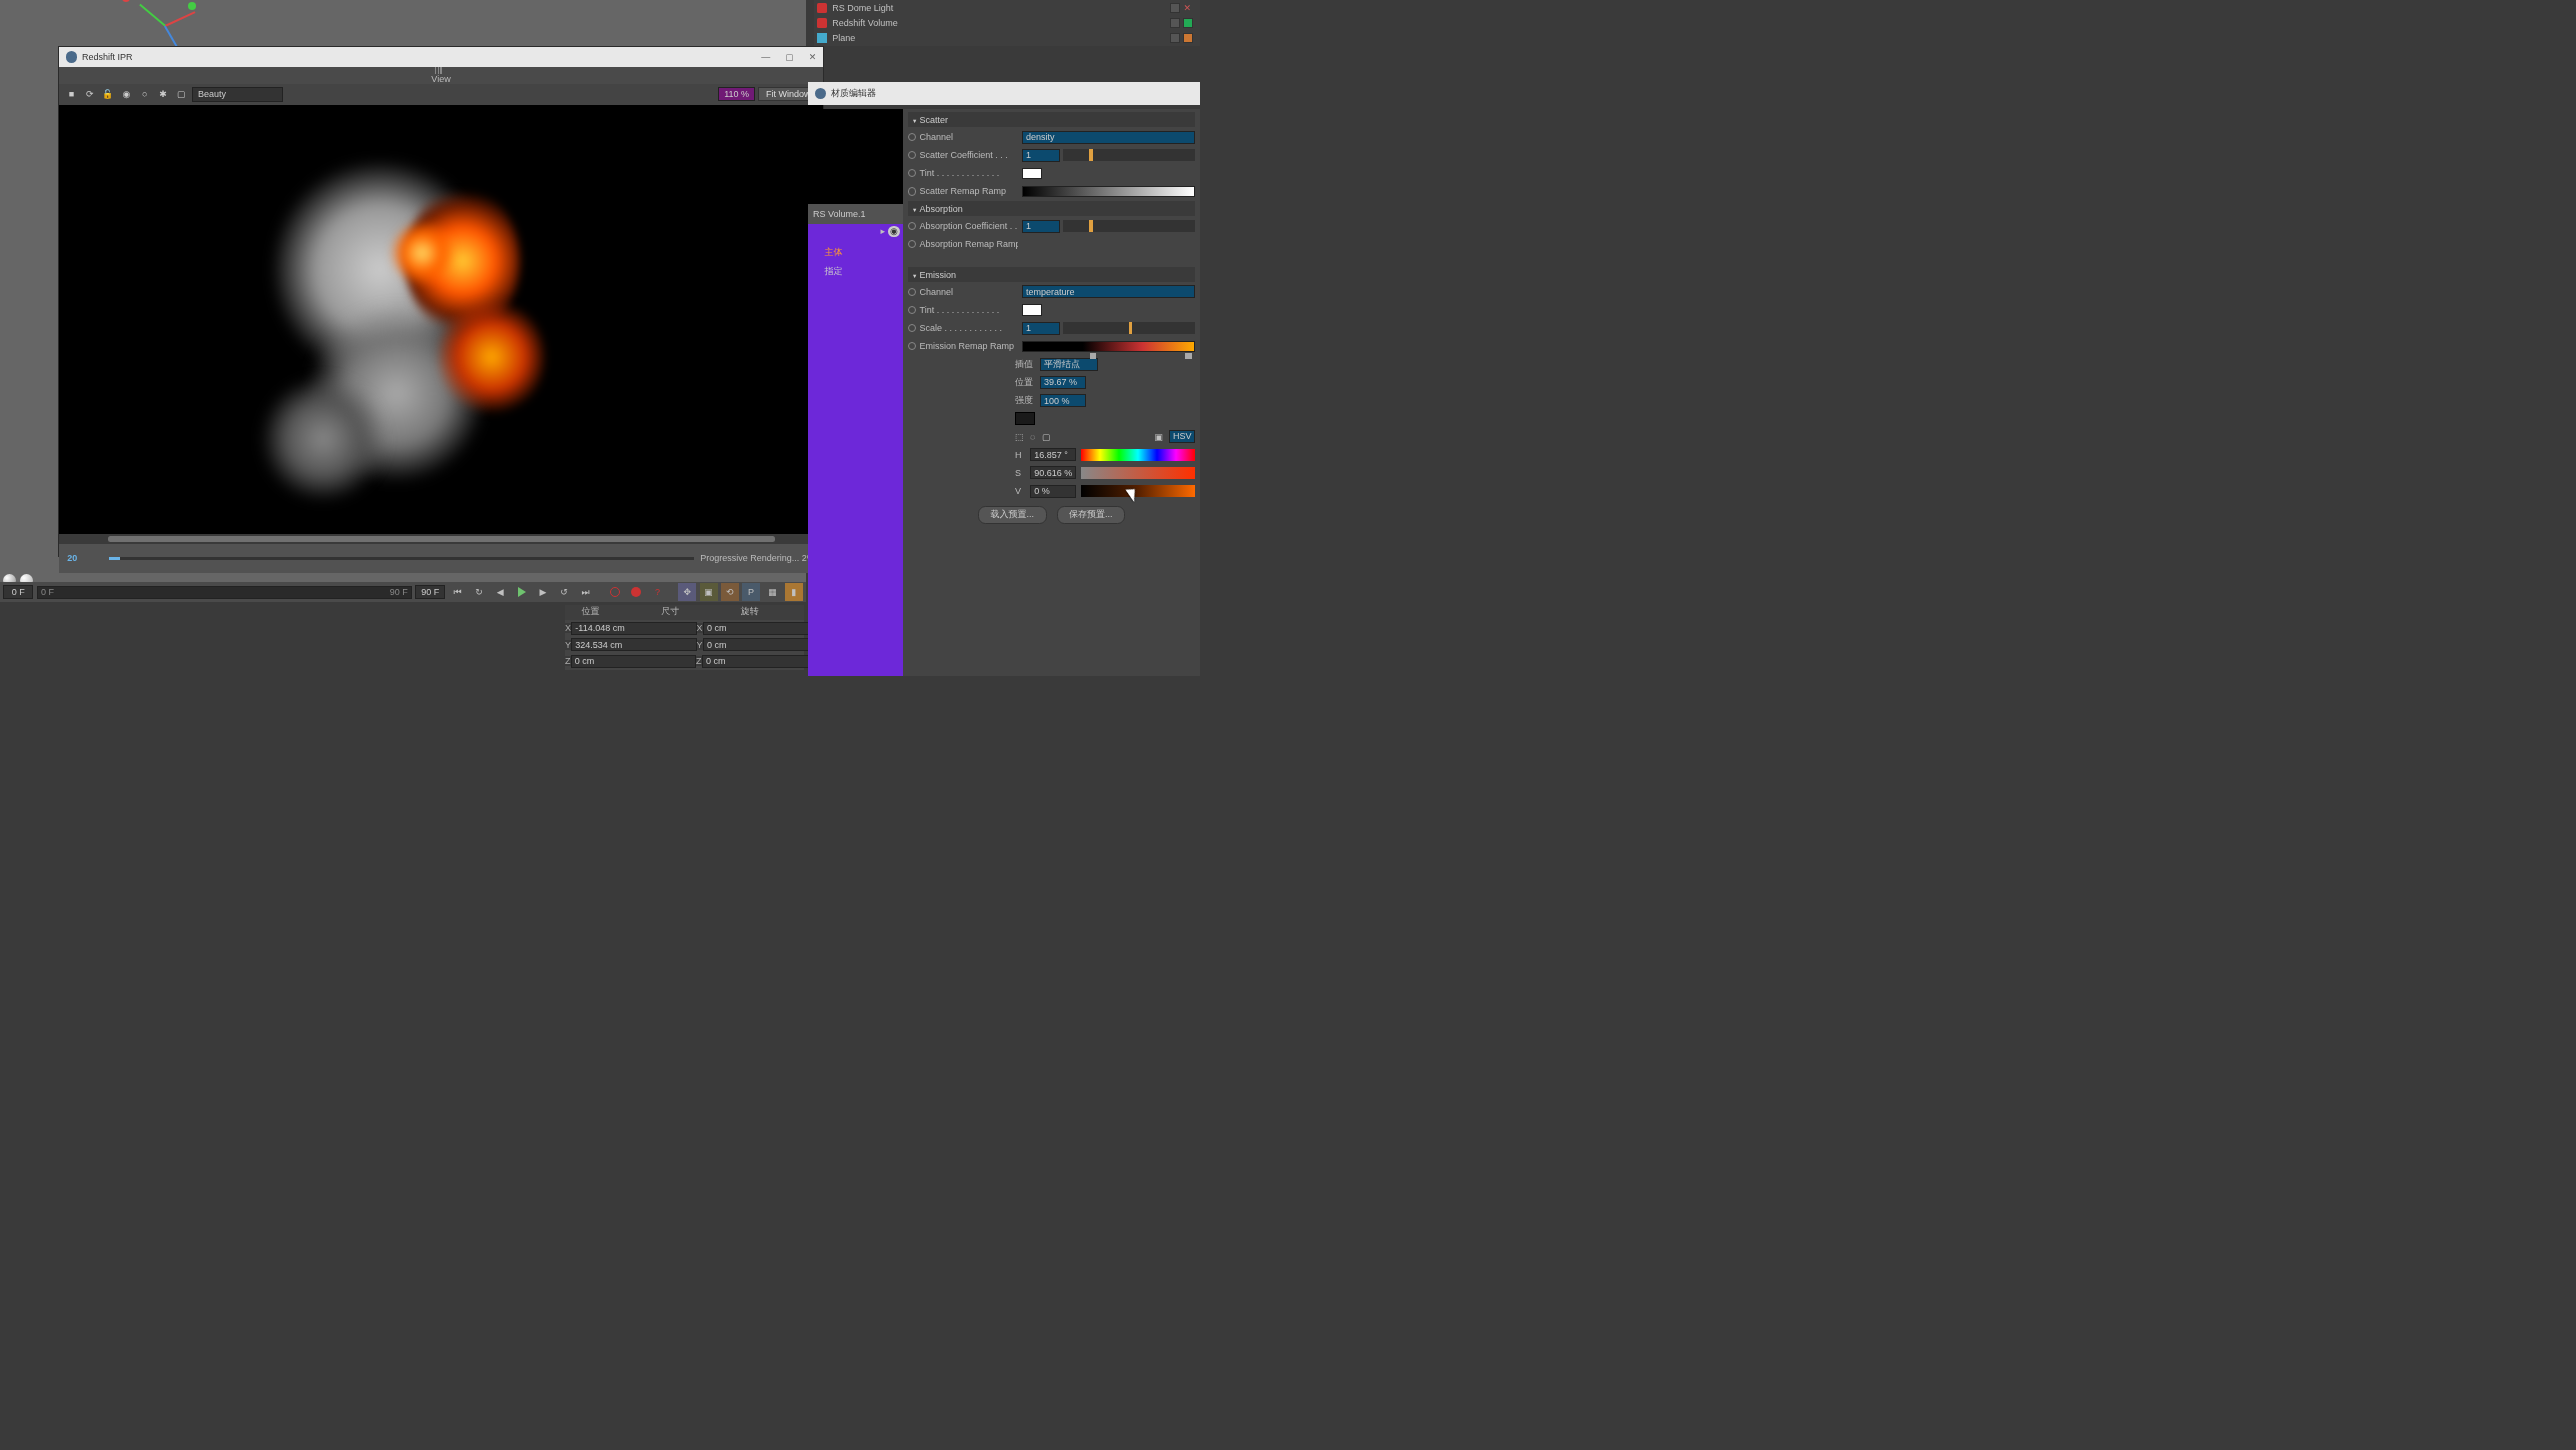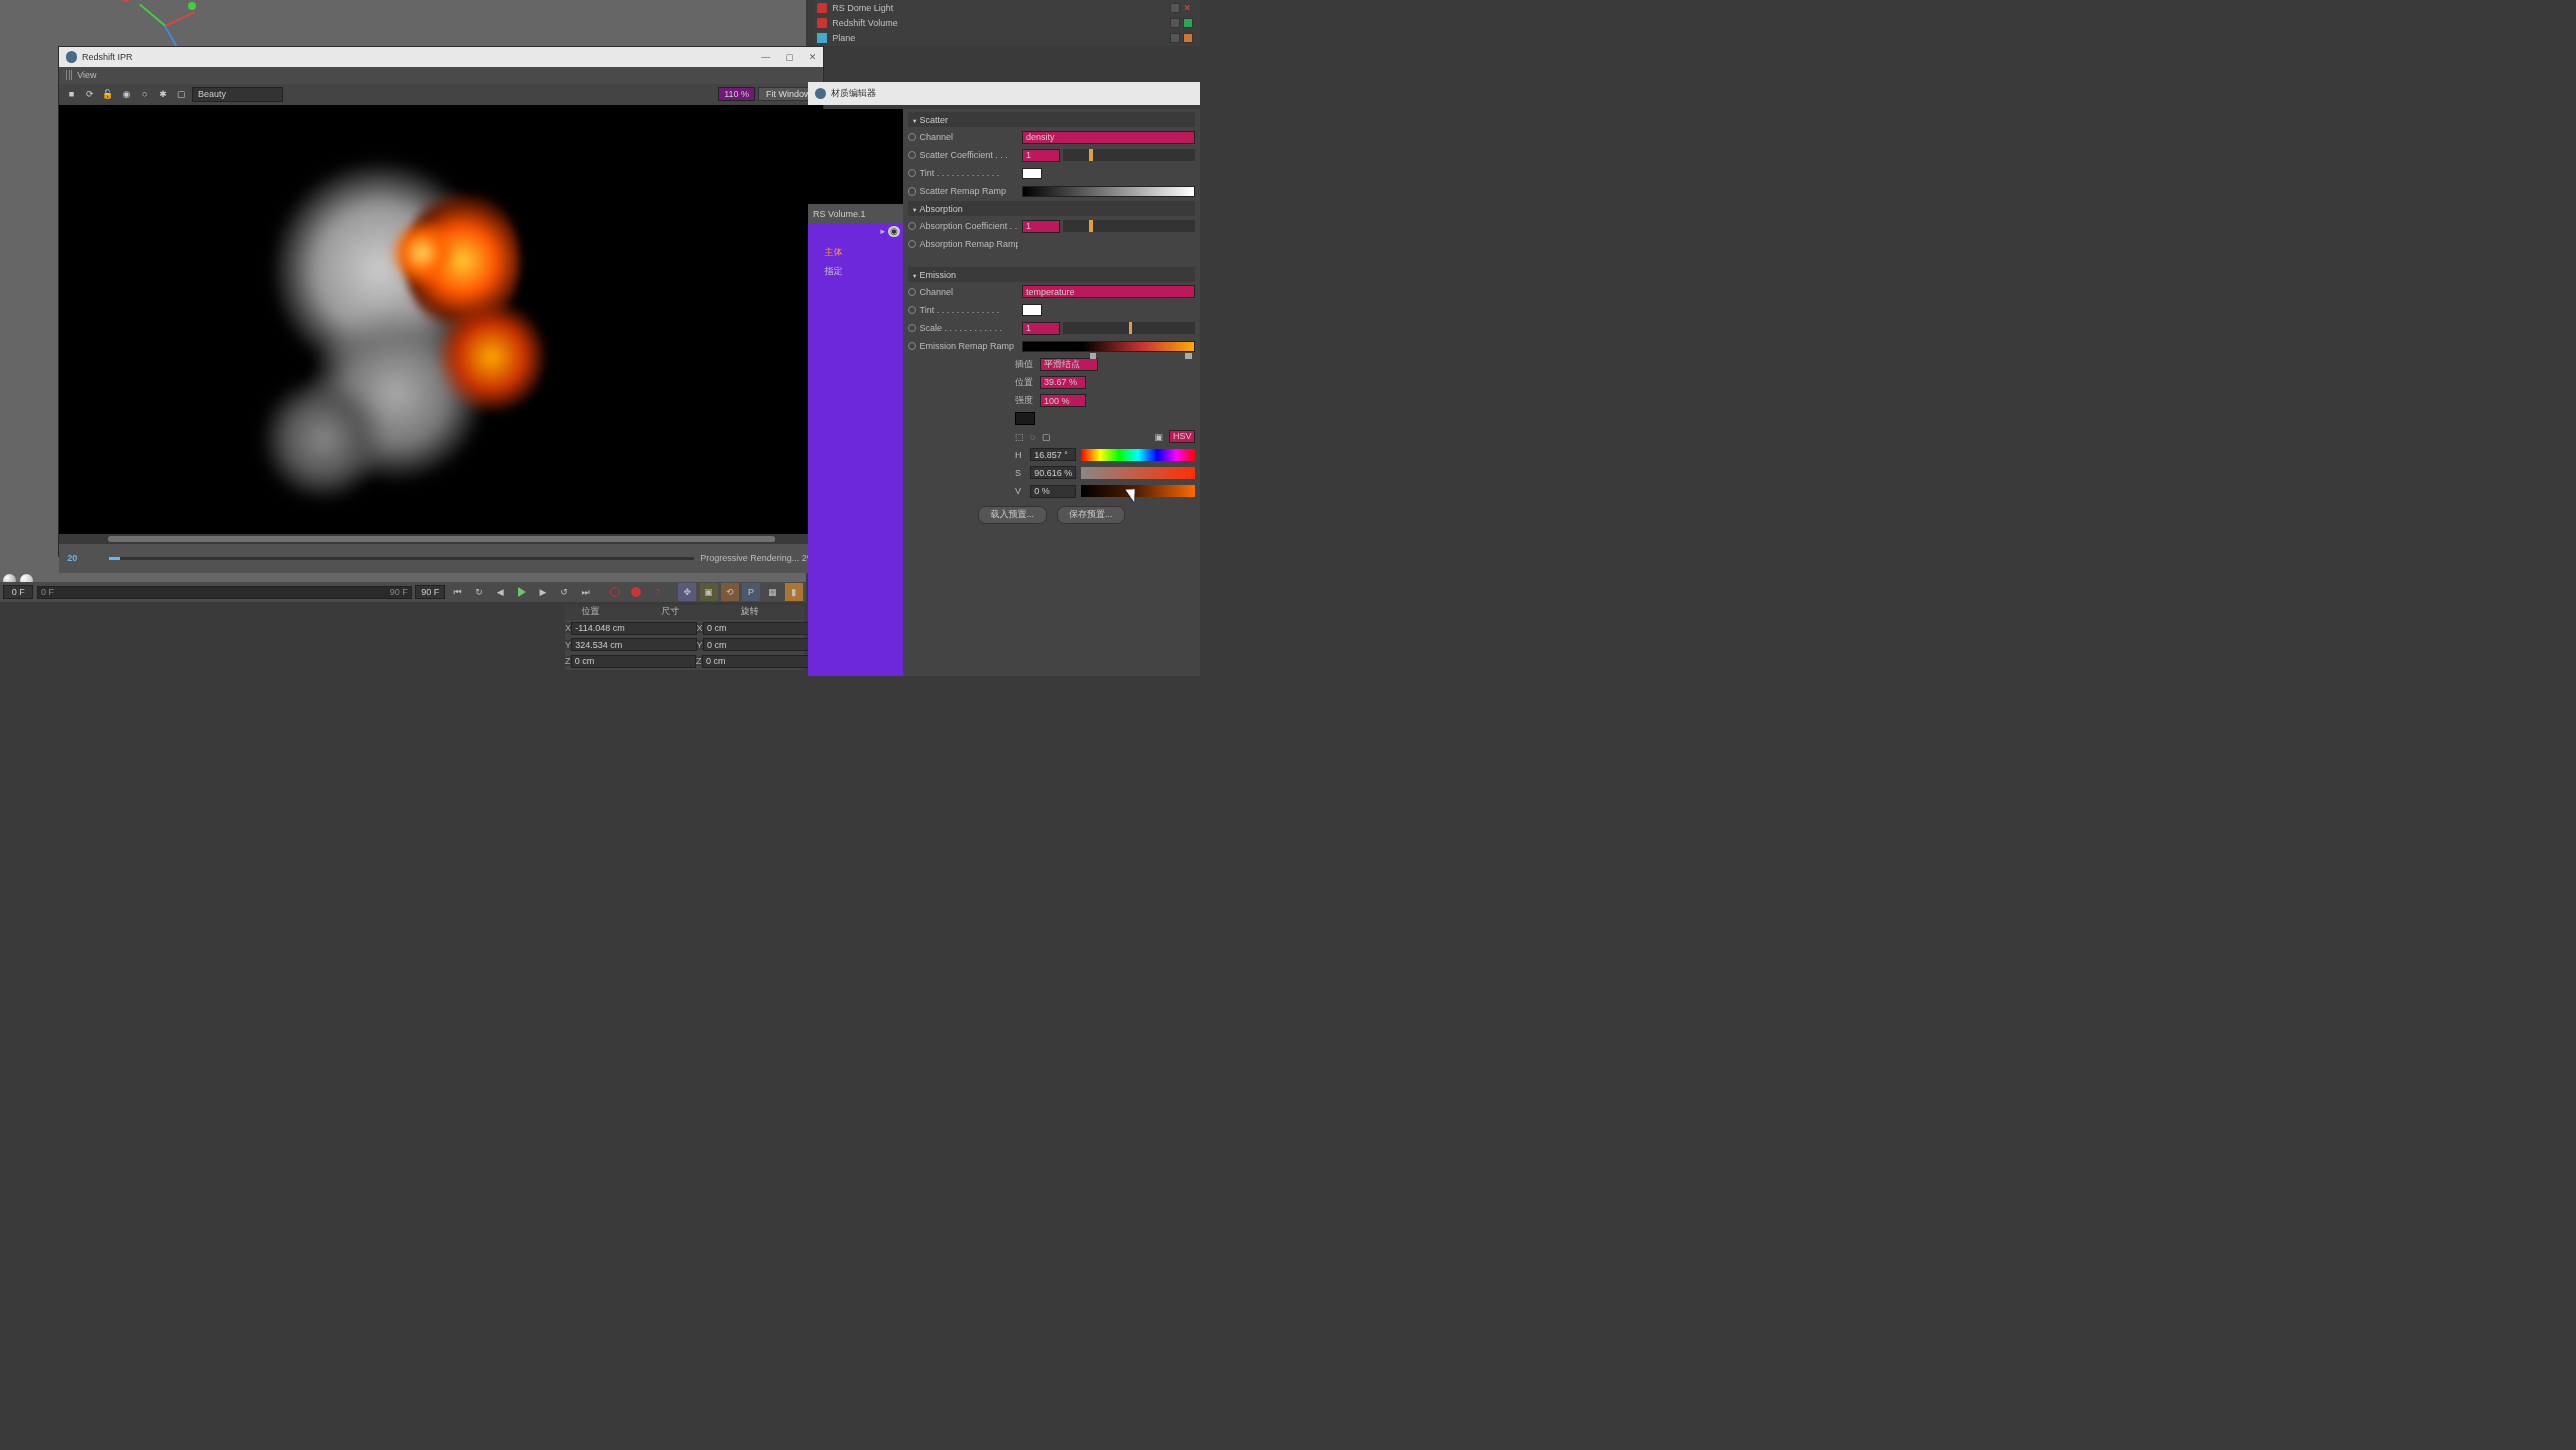--- a/index.html
+++ b/index.html
@@ -3,21 +3,21 @@
 <meta charset="utf-8">
 <style>
 * { box-sizing: border-box; margin: 0; padding: 0; font-family: Arial, sans-serif; font-size: 9px; }
 body { background: #3a3a3a; color: #c0c0c0; width: 1200px; height: 676px; overflow: hidden; position: relative; }
 
 
 .ipr-window { position: absolute; left: 58px; top: 46px; width: 766px; height: 511px; background: #5a5a5a; border: 0.8px solid #2a2a2a; }
 .ipr-title { height: 20px; background: #e8e8e8; display: flex; align-items: center; padding: 0 6.6px; color: #333; }
 .ipr-title .app-icon { width: 11.5px; height: 11.5px; background: #4a6a8a; border-radius: 50%; margin-right: 5px; }
 .ipr-title .win-controls { margin-left: auto; display: flex; gap: 15px; color: #666; }
-.ipr-view { height: 16.5px; background: #4a4a4a; display: flex; align-items: center; padding: 0 6.6px; color: #bbb; }
+.ipr-view { height: 16.5px; background: #4a4a4a; display: flex; align-items: center; padding: 0 6.6px; color: #bbb; flex-direction: column; }
 .ipr-view .grip { width: 6.6px; height: 10px; background: repeating-linear-gradient(90deg,#888 0 0.8px,transparent 0.8px 1.6px); margin-right: 5px; }
 .ipr-toolbar { height: 21.4px; background: #444; display: flex; align-items: center; padding: 0 5px; gap: 3.3px; }
 .ipr-toolbar .tbtn { width: 15px; height: 15px; display: flex; align-items: center; justify-content: center; color: #ccc; cursor: pointer; }
 .ipr-toolbar .combo { width: 91px; height: 15px; background: #333; border: 0.8px solid #222; display: flex; align-items: center; padding: 0 5px; color: #ccc; }
 .ipr-toolbar .spacer { flex: 1; }
 .ipr-toolbar .zoom { background: #701a75; border: 0.8px solid #222; padding: 0.8px 5px; color: #ccc; margin-left: 16px; }
 .ipr-toolbar .fit { background: #555; border: 0.8px solid #333; padding: 0.8px 6.6px; color: #ddd; }
 .ipr-canvas { background: #000; height: 429px; position: relative; overflow: hidden; }
 .smoke { position: absolute; border-radius: 50%; filter: blur(6.6px); }
 .fire { position: absolute; border-radius: 50%; filter: blur(4.1px); }
@@ -63,21 +63,21 @@
 .mat-name { padding: 5px; color: #ccc; background: #525252; }
 .mat-tabs { padding: 3.3px 0; }
 .mat-tabs div { padding: 3.3px 16.5px; color: #ccc; cursor: pointer; }
 .mat-tabs div.active { color: #ff9933; }
 .mat-right { flex: 1; padding: 3.3px 5px; display: flex; flex-direction: column; gap: 1.6px; }
 .section-hdr { background: #3a3a3a; padding: 2.5px 5px; color: #ccc; display: flex; align-items: flex-end; gap: 3.3px; }
 .section-hdr::before { content: '▾'; font-size: 6.6px; }
 .prop-row { display: flex; align-items: center; height: 16.5px; gap: 3.3px; }
 .prop-row .ring { width: 8.2px; height: 8.2px; border: 0.8px solid #888; border-radius: 50%; }
 .prop-row label { width: 99px; color: #bbb; white-space: nowrap; overflow: hidden; }
-.prop-row .val { background: #be185d; border: 0.8px solid #222; color: #ccc; padding: 0 3.3px; height: 13px; }
+.prop-row .val { background: #0c4a6e; border: 0.8px solid #222; color: #ccc; padding: 0 3.3px; height: 13px; }
 .prop-row .swatch { width: 20px; height: 11.5px; background: #fff; border: 0.8px solid #222; }
 .prop-row .slider { flex: 1; height: 11.5px; background: #333; position: relative; }
 .prop-row .slider .knob { position: absolute; width: 3.3px; height: 11.5px; background: #e0a040; }
 .gradient { flex: 1; height: 11.5px; border: 0.8px solid #222; }
 .grad-white { background: linear-gradient(90deg, #000, #fff); }
 .grad-emis { background: linear-gradient(90deg, #000 0%, #000 35%, #c33 70%, #fa0 100%); position: relative; }
 .grad-emis .stop { position: absolute; bottom: -8.2px; width: 6.6px; height: 6.6px; background: #aaa; }
 .mini-chart { height: 107px; background: linear-gradient(0deg,#3a3a3a 0.8px,transparent 0.8px) 0 0/100% 20%, linear-gradient(90deg,#3a3a3a 0.8px,transparent 0.8px) 0 0/16% 100%; border-left: 0.8px solid #666; border-bottom: 0.8px solid #666; position: relative; margin-left: 107px; }
 .mini-chart::after { content: ''; position: absolute; left: 0; bottom: 0; right: 0; height: 100%; background: linear-gradient(to top right, transparent 49.5%, #999 49.5%, #999 50.5%, transparent 50.5%); }
 .axis-lab { position: absolute; color: #888; font-size: 7.4px; }

